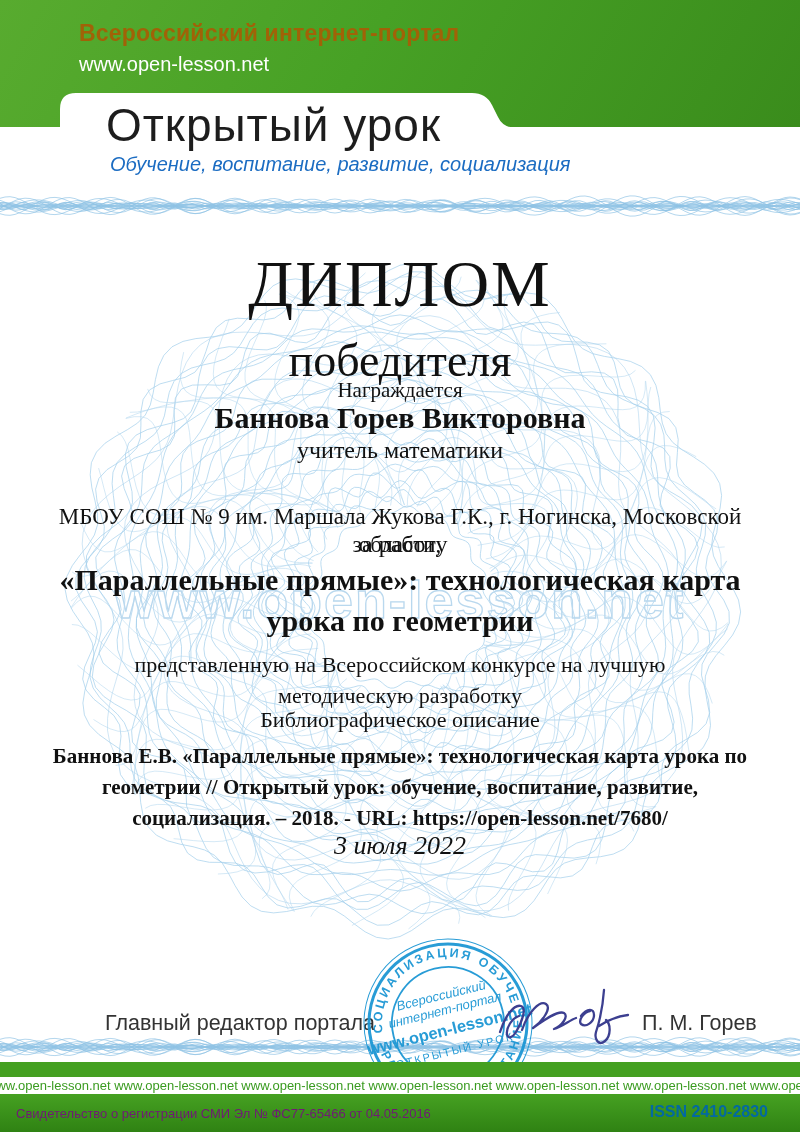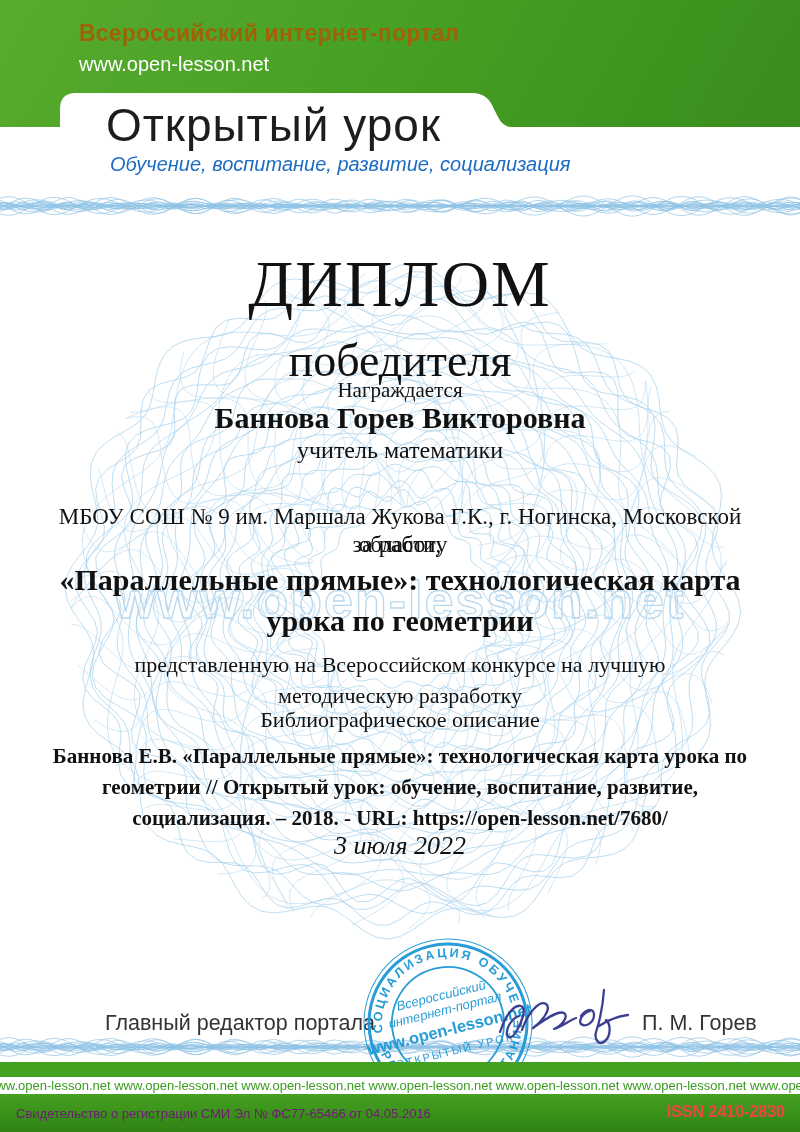--- a/index.html
+++ b/index.html
@@ -51,21 +51,21 @@
   #sign-svg{position:absolute;left:478px;top:960px;}
 
   
   .footer-strip-green{left:0;top:1062px;width:800px;height:15px;background:var(--footer-green,#44a021);}
   .footer-urls{left:0;top:1077px;width:800px;height:17px;background:#fff;overflow:hidden;
     white-space:nowrap;color:var(--footer-url-green,#3a9b20);font-size:13px;line-height:17px;margin-left:0;}
   .footer-urls span{margin-left:-13px;display:inline-block;}
   .footer-band{left:0;top:1094px;width:800px;height:38px;
     background:linear-gradient(180deg,#46a122,#2f8213);color:#fff;}
   .footer-reg{left:16px;top:1106px;font-size:13px;color:#701a75;}
-  .footer-issn{right:15px;top:1103px;font-size:16px;font-weight:bold;color:#ef4444;}
+  .footer-issn{right:32px;top:1103px;font-size:16px;font-weight:bold;color:#0369a1;}
 </style>
 </head>
 <body>
 
 <div id="page">
 
   <svg id="bg-rosette" width="800" height="740">
       <path d="M488.0,370.0L490.1,373.1L491.5,376.4L491.9,379.7L491.1,382.8L489.3,385.7L487.1,388.5L485.0,391.2L483.5,393.9L482.8,396.9L483.0,400.2L483.7,403.8L484.3,407.5L484.3,411.1L483.4,414.4L481.4,417.0L478.6,419.1L475.2,420.7L471.8,422.2L468.9,423.9L466.8,426.0L465.3,428.8L464.2,432.0L463.2,435.4L461.8,438.6L459.7,441.2L456.9,442.9L453.5,443.6L449.7,443.7L445.9,443.5L442.5,443.6L439.5,444.3L437.0,445.9L434.8,448.2L432.7,450.9L430.4,453.4L427.7,455.2L424.6,455.9L421.3,455.6L417.9,454.4L414.6,452.9L411.5,451.7L408.5,451.2L405.7,451.7L402.9,453.1L400.0,455.0L397.0,456.8L393.8,458.0L390.7,458.1L387.8,457.2L385.0,455.3L382.4,453.0L379.8,450.9L377.2,449.4L374.4,448.9L371.2,449.2L367.7,450.0L364.0,450.8L360.4,451.1L357.2,450.5L354.5,448.8L352.3,446.3L350.6,443.3L348.9,440.3L347.1,437.7L344.7,435.9L341.7,434.8L338.1,434.1L334.4,433.3L330.9,432.2L328.0,430.5L325.9,427.9L324.8,424.6L324.4,421.0L324.2,417.3L323.8,414.0L322.8,411.1L320.9,408.6L318.3,406.4L315.4,404.2L312.8,401.8L310.8,399.0L310.0,395.8L310.3,392.4L311.5,388.8L313.0,385.3L314.4,382.0L315.0,378.9L314.7,376.0L313.6,373.0L312.0,370.0L310.5,366.9L309.7,363.7L309.9,360.5L311.3,357.5L313.6,354.8L316.4,352.2L318.9,349.8L320.8,347.3L321.8,344.6L321.9,341.6L321.4,338.2L320.9,334.8L320.9,331.4L321.8,328.4L323.8,326.0L326.5,324.1L329.7,322.6L332.8,321.2L335.4,319.5L337.2,317.3L338.3,314.5L339.0,311.1L339.6,307.4L340.6,304.0L342.2,301.1L344.6,299.1L347.6,297.9L351.0,297.4L354.4,297.0L357.5,296.4L360.2,295.1L362.4,293.0L364.4,290.1L366.4,286.8L368.6,283.8L371.2,281.5L374.3,280.2L377.6,280.1L381.0,280.8L384.5,282.0L387.8,282.9L390.9,283.1L393.9,282.4L396.9,280.9L400.0,279.0L403.2,277.2L406.6,276.1L409.9,276.2L413.0,277.4L415.9,279.6L418.6,282.3L421.2,284.8L423.9,286.7L426.7,287.8L429.8,288.0L433.2,287.7L436.7,287.5L440.1,287.7L443.1,288.9L445.5,291.2L447.3,294.2L448.7,297.8L450.0,301.2L451.4,304.2L453.4,306.4L456.0,307.8L459.1,308.8L462.4,309.7L465.5,311.0L468.1,312.9L469.7,315.5L470.5,318.7L470.7,322.3L470.7,325.8L471.0,329.0L472.0,331.7L473.8,334.0L476.5,335.9L479.5,337.9L482.4,340.0L484.6,342.5L485.7,345.4L485.8,348.6L485.1,351.9L484.0,355.2L483.2,358.3L483.1,361.3L484.0,364.1L485.8,367.0L488.0,370.0Z" fill="none" stroke="#a5d0ec" stroke-width="0.8" opacity="0.9"></path>
       <path d="M501.7,370.0L503.9,373.6L504.3,377.3L502.6,380.8L499.4,384.0L495.9,386.9L493.2,389.8L492.0,392.9L492.5,396.5L494.1,400.6L495.7,404.8L496.3,408.9L495.0,412.3L492.0,414.9L487.7,416.6L483.2,418.0L479.4,419.6L477.1,422.0L476.2,425.3L476.1,429.5L476.1,433.9L475.2,437.7L472.8,440.3L469.1,441.5L464.5,441.6L459.8,441.3L455.8,441.4L452.9,442.8L451.0,445.6L449.7,449.6L448.3,453.7L446.3,457.1L443.4,458.9L439.6,458.9L435.4,457.6L431.3,455.9L427.6,454.9L424.5,455.5L421.9,457.8L419.4,461.3L416.8,465.1L413.8,467.8L410.4,468.8L406.8,467.9L403.3,465.5L400.0,462.8L396.8,460.9L393.7,460.6L390.3,462.1L386.7,464.8L382.8,467.6L378.9,469.3L375.3,469.2L372.2,467.1L369.6,463.7L367.2,460.0L364.8,457.1L361.9,455.7L358.1,455.8L353.8,457.0L349.1,458.1L344.9,458.2L341.6,456.7L339.4,453.4L338.2,449.1L337.4,444.6L336.2,440.8L334.1,438.2L330.8,436.9L326.5,436.2L322.0,435.5L318.2,433.9L315.8,431.2L315.2,427.2L315.8,422.6L316.8,418.0L317.3,414.0L316.5,410.7L314.0,408.3L310.4,406.2L306.7,404.0L303.8,401.3L302.7,397.9L303.5,394.1L305.8,390.0L308.4,386.2L310.2,382.6L310.5,379.4L309.0,376.4L306.2,373.3L303.3,370.0L301.4,366.6L301.3,363.1L303.2,359.8L306.4,356.9L310.0,354.1L312.7,351.4L313.7,348.5L313.0,345.1L311.2,341.1L309.3,337.0L308.4,333.0L309.2,329.6L311.8,327.0L315.6,325.1L319.6,323.6L322.9,321.8L324.7,319.2L325.1,315.6L324.6,311.1L324.1,306.3L324.6,302.1L326.5,299.0L329.8,297.3L334.1,296.8L338.4,296.6L342.2,296.0L344.9,294.1L346.6,290.8L347.8,286.5L349.1,281.9L351.2,278.2L354.2,276.1L358.1,275.8L362.4,276.9L366.7,278.5L370.6,279.4L373.9,278.8L376.7,276.6L379.4,273.2L382.3,269.7L385.6,267.2L389.1,266.5L392.9,267.9L396.5,270.7L400.0,274.0L403.3,276.4L406.5,277.3L409.8,276.4L413.4,274.3L417.2,272.2L421.0,271.1L424.5,271.8L427.4,274.4L429.8,278.4L431.8,282.6L434.0,286.0L436.6,287.8L440.0,288.0L444.0,287.2L448.3,286.3L452.3,286.3L455.3,288.0L457.2,291.3L458.2,295.6L458.8,300.0L459.7,303.6L461.8,306.0L465.1,307.2L469.4,307.5L473.9,308.0L477.9,309.2L480.4,311.6L481.3,315.1L481.0,319.4L480.4,323.6L480.3,327.3L481.6,330.2L484.6,332.3L488.7,334.1L493.1,336.1L496.5,338.6L498.2,341.8L498.0,345.6L496.4,349.5L494.3,353.4L493.0,356.9L493.3,360.2L495.3,363.3L498.4,366.6L501.7,370.0Z" fill="none" stroke="#a5d0ec" stroke-width="0.8" opacity="0.9"></path>
       <path d="M513.8,370.0L514.6,374.0L512.1,377.8L507.5,381.3L502.6,384.4L499.5,387.5L499.1,391.1L501.2,395.2L504.2,399.9L506.2,404.5L505.6,408.4L502.0,411.2L496.4,412.9L490.8,414.3L486.8,416.2L485.4,419.3L486.1,423.8L487.7,429.1L488.2,434.1L486.5,437.6L482.4,439.1L476.8,439.1L471.1,438.7L467.0,439.3L464.8,442.0L464.3,446.7L464.4,452.4L463.5,457.4L461.0,460.5L456.8,460.9L451.6,459.4L446.5,457.5L442.5,457.0L439.7,459.2L437.9,463.7L436.2,469.4L433.9,474.2L430.6,476.6L426.4,475.9L421.9,473.0L417.6,469.8L413.8,468.3L410.5,469.6L407.2,473.5L403.8,478.4L400.0,482.3L396.0,483.5L392.2,481.5L388.7,477.3L385.5,472.9L382.3,470.2L378.7,470.2L374.4,472.7L369.6,476.1L364.8,478.4L360.7,478.1L357.7,474.8L355.7,469.5L354.2,464.0L352.1,460.2L348.7,458.8L344.0,459.6L338.5,461.1L333.4,461.6L329.8,459.9L328.2,455.6L328.1,449.8L328.6,444.0L328.0,439.6L325.4,437.2L320.8,436.4L315.3,436.2L310.4,435.1L307.7,432.3L307.5,427.8L309.4,422.3L311.6,417.0L312.4,412.7L310.7,409.8L306.5,407.8L301.3,405.9L296.9,403.5L294.9,400.1L296.0,395.9L299.3,391.4L302.8,387.1L304.7,383.4L303.7,380.1L300.1,377.0L295.4,373.7L291.7,370.0L290.6,366.2L292.7,362.5L296.9,359.2L301.3,356.1L304.0,353.1L303.8,349.6L301.1,345.3L297.5,340.6L294.9,335.9L295.0,331.8L298.0,328.8L302.9,326.8L308.0,325.1L311.5,323.0L312.5,319.5L311.3,314.6L309.4,308.9L308.5,303.5L309.9,299.6L313.9,297.7L319.4,297.4L324.9,297.5L329.1,296.5L331.2,293.6L331.8,288.7L331.9,282.9L333.0,277.7L335.7,274.7L340.2,274.3L345.7,275.9L351.1,278.0L355.4,278.6L358.5,276.8L360.6,272.6L362.6,267.3L365.2,263.0L368.8,261.1L373.2,262.4L377.9,265.8L382.3,269.6L386.2,271.7L389.6,271.1L392.9,267.8L396.3,263.5L400.0,260.2L403.9,259.5L407.5,262.0L410.9,266.7L413.8,271.6L416.8,274.7L420.2,274.9L424.3,272.6L428.9,269.4L433.4,267.2L437.3,267.5L440.1,270.8L441.9,276.0L443.3,281.3L445.3,284.9L448.5,285.9L453.3,284.8L458.8,282.8L464.0,281.9L467.8,283.3L469.6,287.1L469.9,292.4L469.8,297.7L470.8,301.7L473.7,303.6L478.8,303.9L484.8,303.8L490.1,304.5L493.4,307.0L494.1,311.2L492.8,316.4L491.1,321.6L490.8,325.7L493.0,328.6L497.7,330.5L503.3,332.4L508.1,334.9L510.4,338.4L509.5,342.7L506.5,347.4L503.1,351.8L501.3,355.8L502.2,359.3L505.8,362.6L510.3,366.1L513.8,370.0Z" fill="none" stroke="#a5d0ec" stroke-width="0.8" opacity="0.9"></path>

